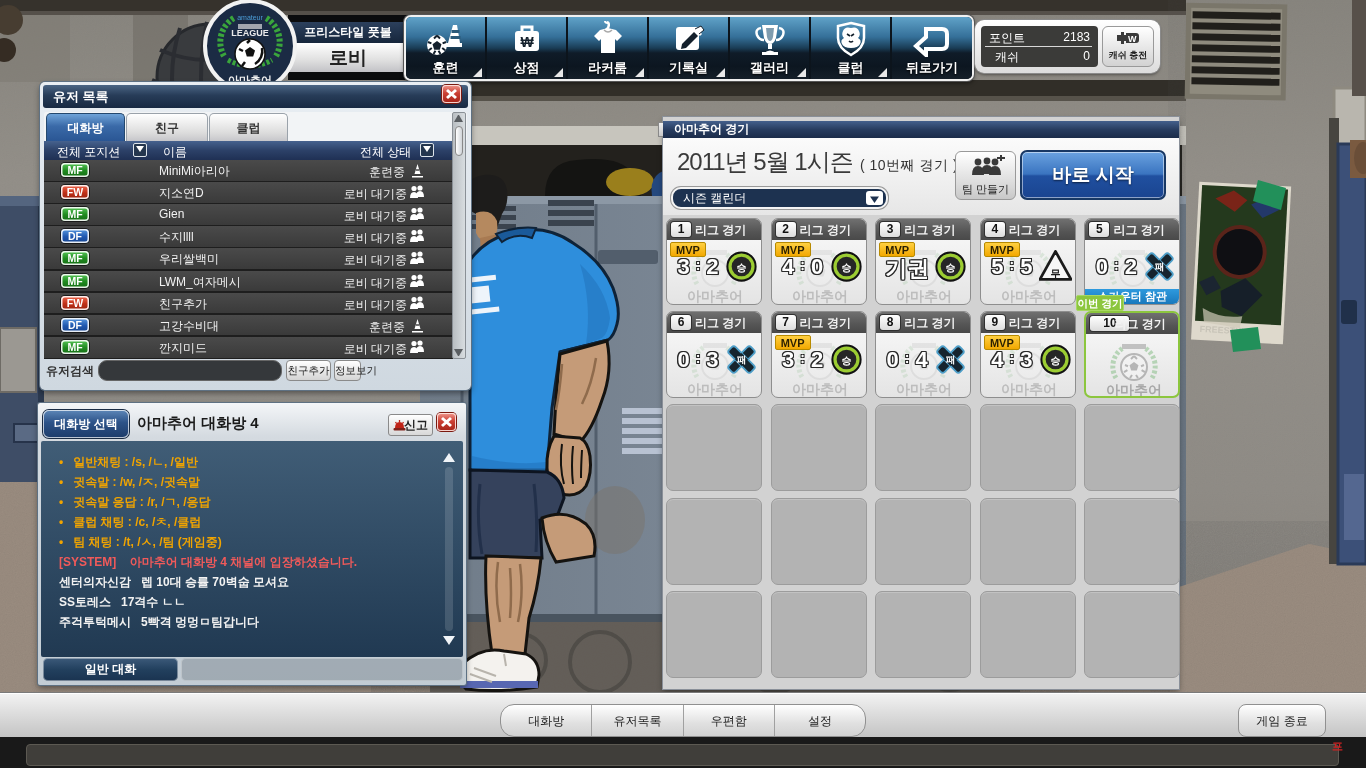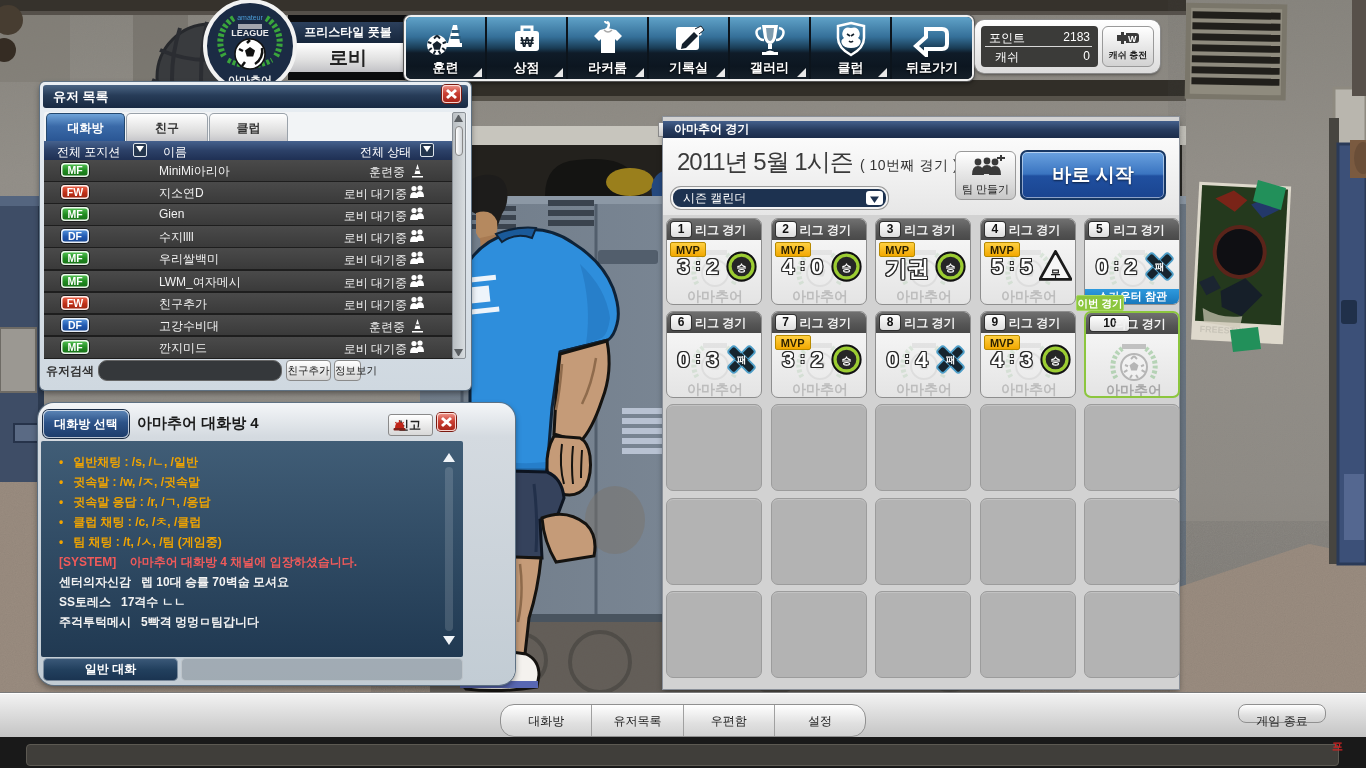--- a/index.html
+++ b/index.html
@@ -441,24 +441,24 @@
   <div class="abs" style="left:1.5px;top:13px;width:8px;height:30px;background:linear-gradient(90deg,#fff,#d0d4d8);border:1px solid #888;border-radius:4px"></div>
   <div class="abs" style="left:1px;bottom:2px;width:9px;height:0;border-left:4.5px solid transparent;border-right:4.5px solid transparent;border-top:7px solid #5a5e62"></div>
  </div>
 
  <div class="abs" style="left:6px;top:281px;color:#333;font-size:12px;font-weight:bold">유저검색</div>
  <div class="abs" style="left:58px;top:278px;width:184px;height:21px;background:#35383b;border:1px solid #666;border-radius:9px"></div>
  <div class="abs ubtn" style="left:246px;top:278px;width:45px">친구추가</div>
  <div class="abs ubtn" style="left:294px;top:278px;width:27px">정보보기</div>
 </div>
 
-<div id="chatpanel" class="abs" style="left:38px;top:403px;width:477px;height:282px;border-radius:16px;background:linear-gradient(#f4f6f8,#d4dae0 12%,#c2ccd4);box-shadow:0 0 0 1px #5e7183,0 3px 6px rgba(0,0,0,0.45)">
+<div id="chatpanel" class="abs" style="left:38px;top:403px;width:428px;height:282px;border-radius:2px;background:linear-gradient(#f4f6f8,#d4dae0 12%,#c2ccd4);box-shadow:0 0 0 1px #5e7183,0 3px 6px rgba(0,0,0,0.45)">
  <div class="abs" style="left:5px;top:7px;width:86px;height:28px;border-radius:6px;background:linear-gradient(#5d87b8,#2c5288 45%,#1d3c6a);box-shadow:inset 0 0 0 1px rgba(255,255,255,0.7),0 0 0 1px #1a2c44;color:#fff;font-size:12px;font-weight:bold;text-align:center;line-height:28px">대화방 선택</div>
  <div class="abs" style="left:99px;top:11px;color:#1a1a1a;font-size:15px;font-weight:bold">아마추어 대화방 4</div>
- <div class="abs" style="left:350px;top:11px;width:45px;height:22px;background:linear-gradient(#ffffff,#d8d8d8);border:1px solid #8a8a8a;border-radius:3px;font-size:12px;font-weight:bold;color:#222;text-align:right;line-height:21px;padding-right:11px">신고<svg class="abs" style="left:3px;top:3px" width="15" height="15" viewBox="0 0 15 15">
+ <div class="abs" style="left:350px;top:11px;width:45px;height:22px;background:linear-gradient(#ffffff,#d8d8d8);border:1px solid #8a8a8a;border-radius:3px;font-size:12px;font-weight:bold;color:#222;text-align:right;line-height:21px;padding-right:4px">신고<svg class="abs" style="left:3px;top:3px" width="15" height="15" viewBox="0 0 15 15">
           <path d="M3 10 q0 -6 4.5 -6 q4.5 0 4.5 6 z" fill="#c02418"></path>
           <rect x="1.5" y="10" width="12" height="2.5" rx="1" fill="#802018"></rect>
           <path d="M7.5 2 v2 M3.5 4 l1 1.5 M11.5 4 l-1 1.5" stroke="#c02418" stroke-width="1.3"></path>
         </svg></div>
  <div class="xbtn abs" style="left:399px;top:10px"><svg width="19" height="18" viewBox="0 0 19 18">
           <path d="M5 5 l9 8 m0 -8 l-9 8" stroke="#fff" stroke-width="3"></path>
         </svg></div>
 
  <div class="abs" style="left:3px;top:38px;width:422px;height:216px;background:linear-gradient(rgba(44,76,104,0.88),rgba(20,46,72,0.93));border-radius:2px">
   <div class="chl co" style="top:13px">•&nbsp;&nbsp; 일반채팅 : /s, /ㄴ, /일반</div>
@@ -760,17 +760,17 @@
 </div>
 
 <div id="bottombar" class="abs" style="left:0;top:693px;width:1366px;height:75px">
  <div class="abs" style="left:0;top:0;width:1366px;height:44px;background:linear-gradient(#f2f2f2,#d6d6d6 60%,#c4c4c4);border-top:1px solid #fff;box-shadow:0 -1px 0 #7a7a7a"></div>
  <div class="abs" style="left:500px;top:11px;width:366px;height:33px;background:linear-gradient(#ffffff,#e0e0e0 60%,#d2d2d2);border:1px solid #909090;border-radius:14px;display:flex">
   <div class="bbt" style="border-right:1px solid #a0a0a0">대화방</div>
   <div class="bbt" style="border-right:1px solid #a0a0a0">유저목록</div>
   <div class="bbt" style="border-right:1px solid #a0a0a0">우편함</div>
   <div class="bbt">설정</div>
  </div>
- <div class="abs" style="left:1238px;top:11px;width:88px;height:19px;background:linear-gradient(#ffffff,#e0e0e0 60%,#d2d2d2);border:1px solid #909090;border-radius:8px;font-size:12px;color:#222;text-align:center;line-height:32px">게임 종료</div>
+ <div class="abs" style="left:1238px;top:11px;width:88px;height:33px;background:linear-gradient(#ffffff,#e0e0e0 60%,#d2d2d2);border:1px solid #909090;border-radius:8px;font-size:12px;color:#222;text-align:center;line-height:32px">게임 종료</div>
  <div class="abs" style="left:0;top:44px;width:1366px;height:31px;background:#191919"></div>
  <div class="abs" style="left:26px;top:51px;width:1313px;height:22px;background:#403e3a;border:1px solid #5c5952;border-radius:4px"></div>
  <div class="abs" style="left:1332px;top:46px;color:#cc2222;font-size:11px;font-weight:bold">프</div>
 </div>
 </div>
 </body></html>

